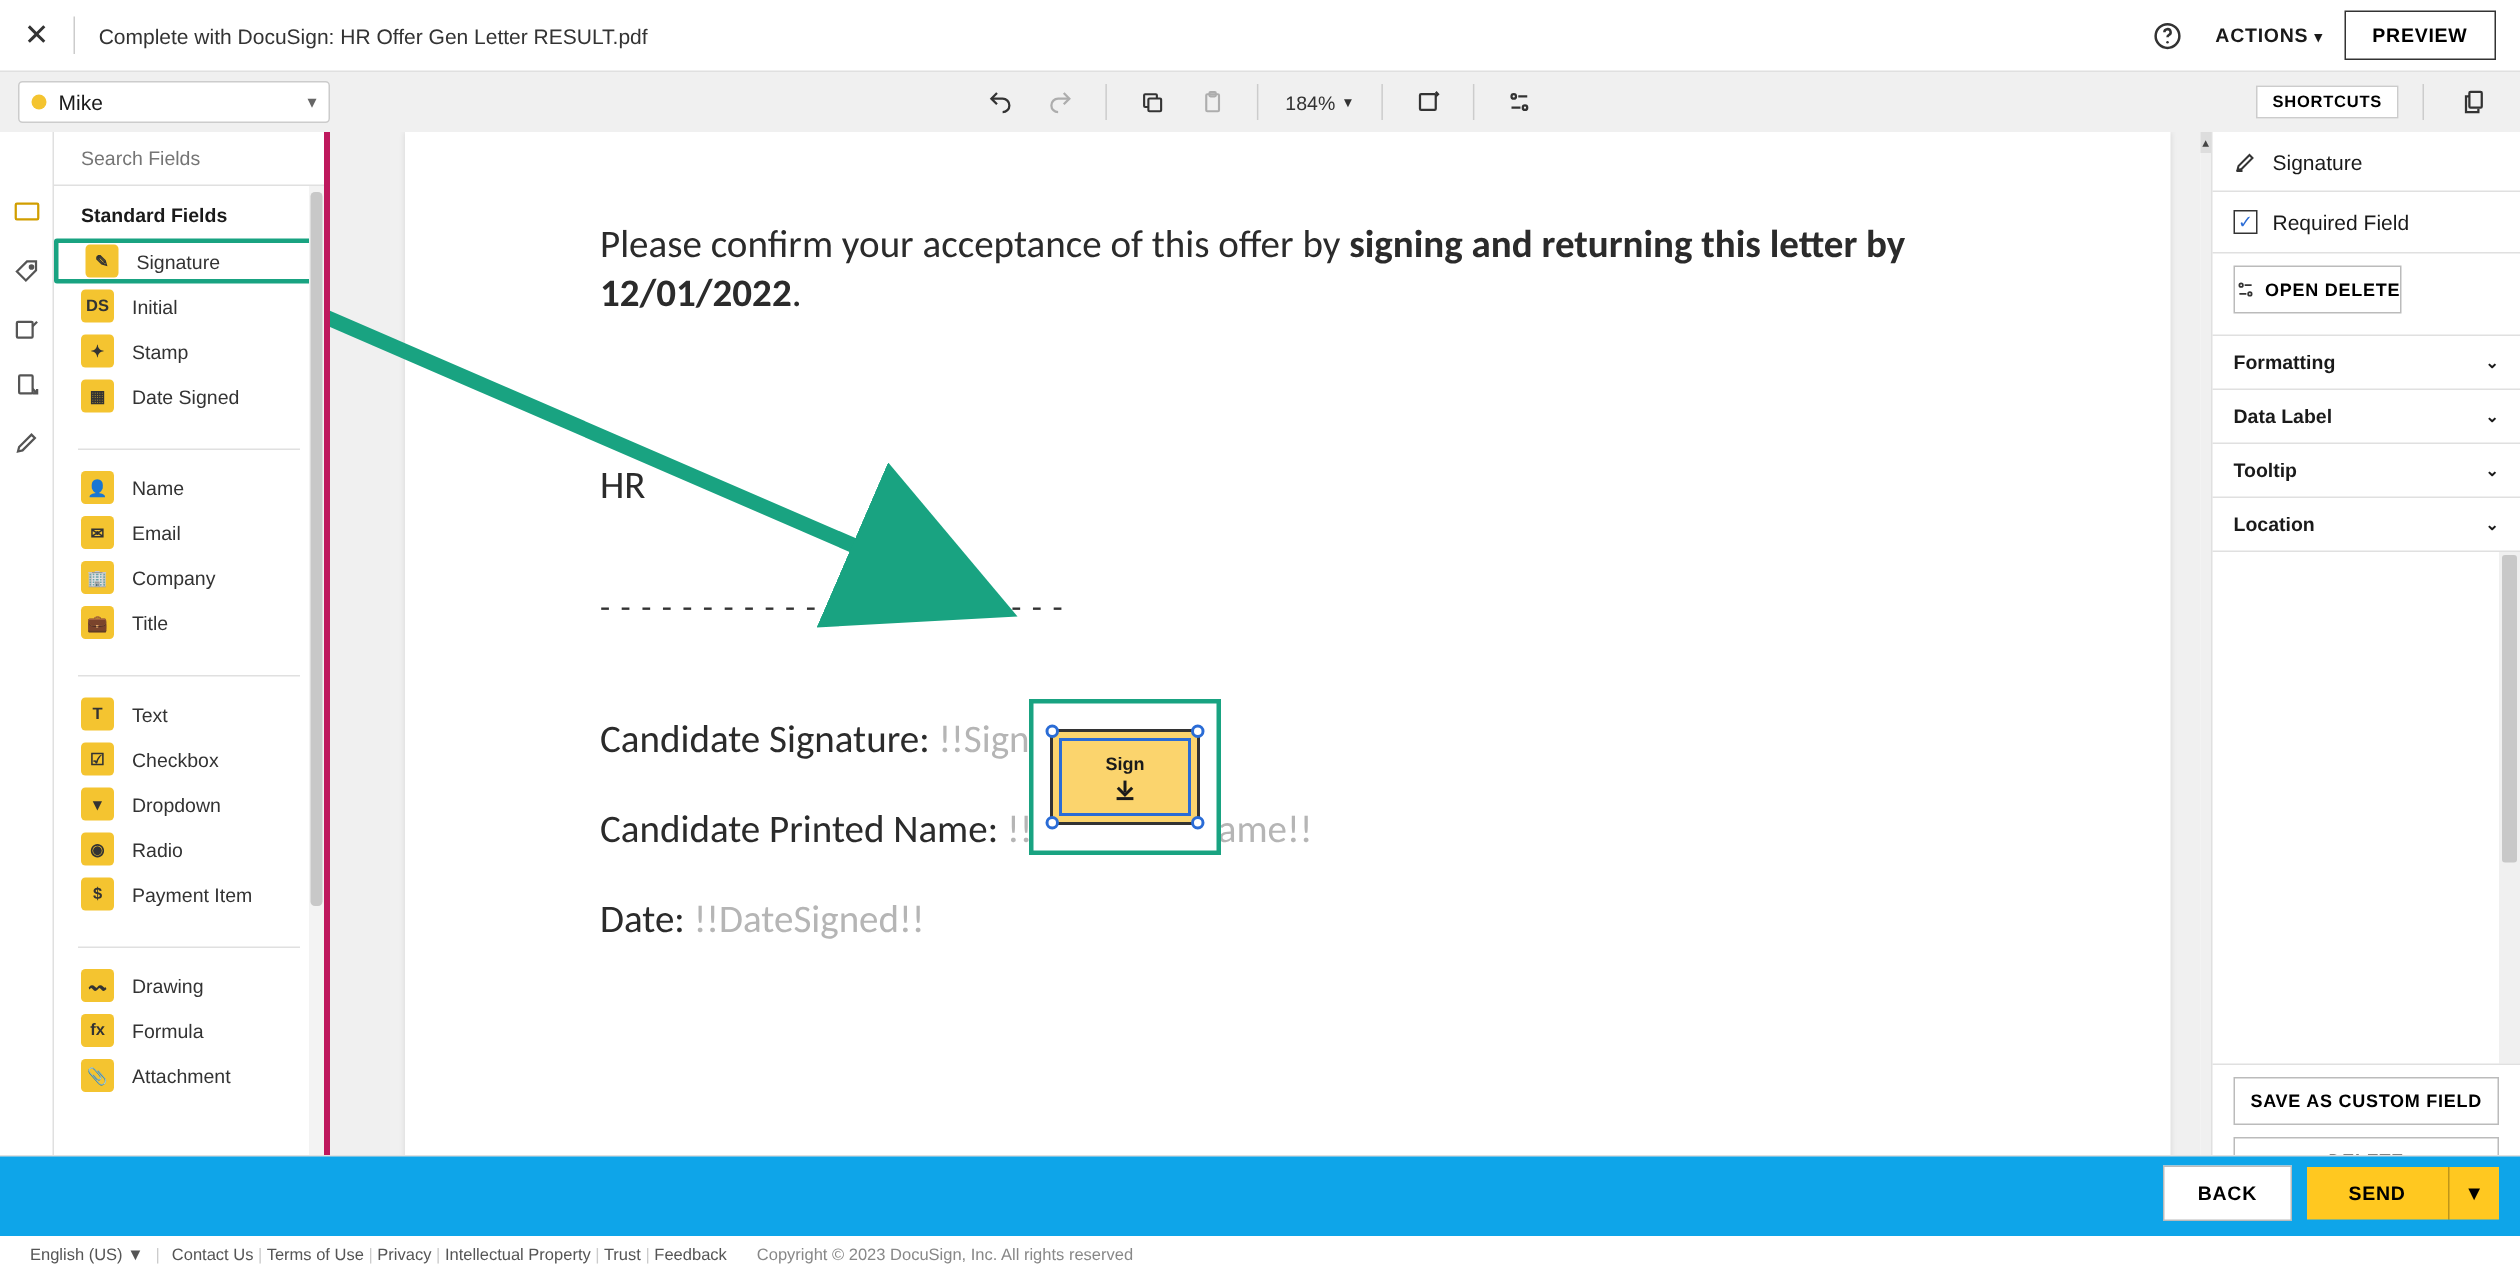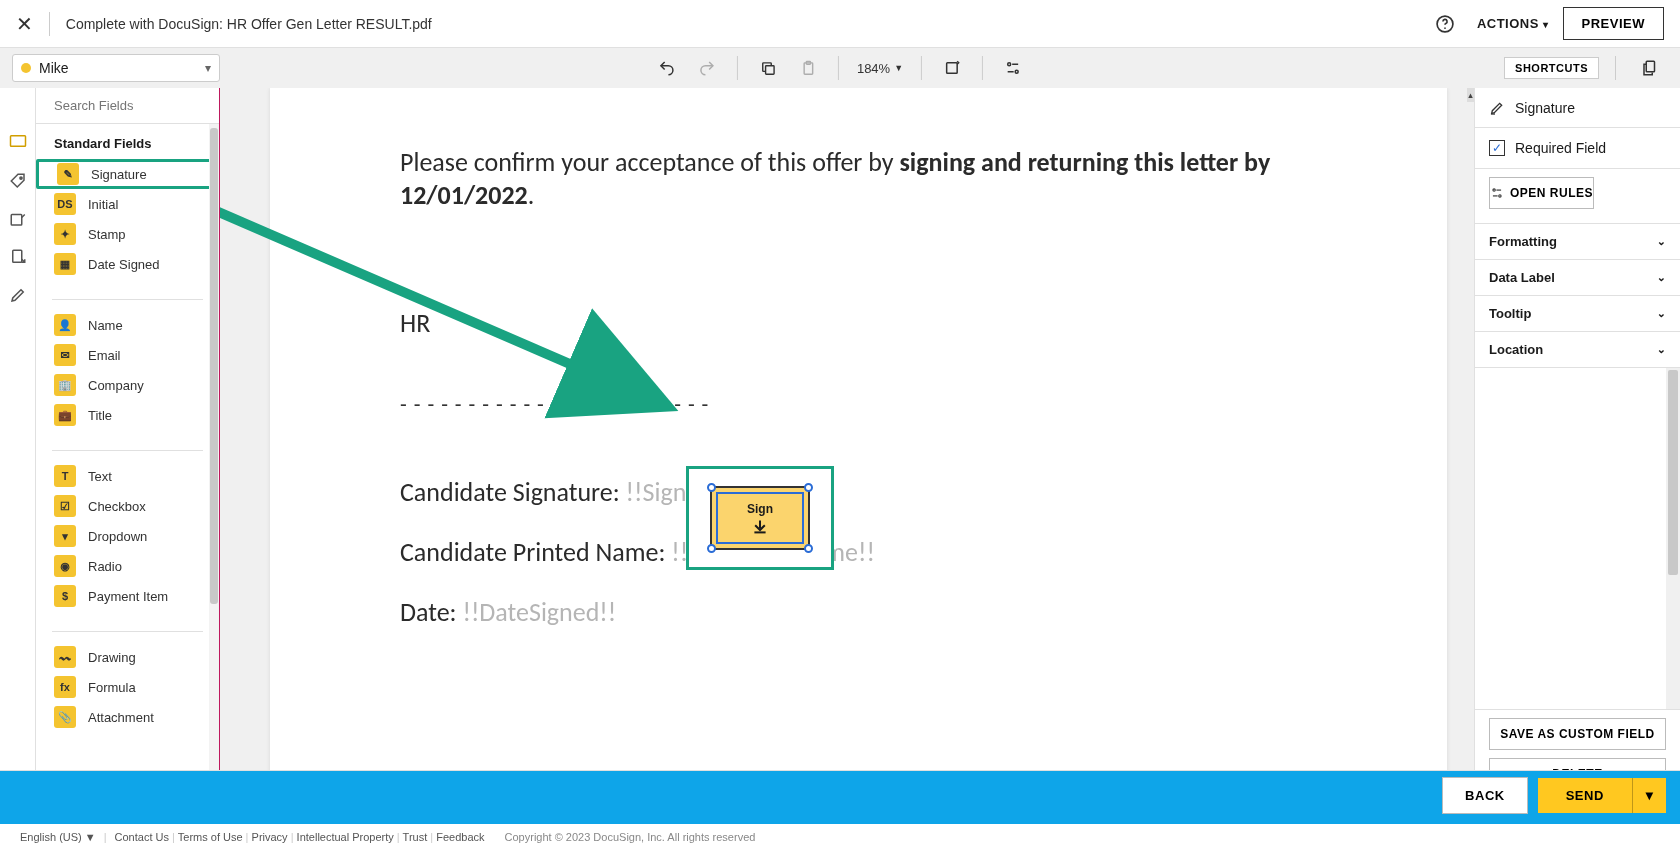--- a/index.html
+++ b/index.html
@@ -22,21 +22,21 @@
 .center-tools { position: absolute; left: 50%; transform: translateX(-50%); display: flex; align-items: center; gap: 4px; }
 .vsep { width: 1px; height: 24px; background: #ccc; margin: 0 8px; }
 .zoom-display { font-size: 13px; color: #333; padding: 0 6px; display: flex; align-items: center; gap: 4px; cursor: pointer; }
 .right-tools { margin-left: auto; display: flex; align-items: center; gap: 8px; }
 .shortcuts-btn { border: 1px solid #ccc; background: #fff; padding: 4px 10px; font-size: 11px; font-weight: 700; letter-spacing: .5px; cursor: pointer; }
 
 
 .left-rail { position: absolute; left: 0; top: 88px; bottom: 46px; width: 36px; background: #fff; border-right: 1px solid #e0e0e0; display: flex; flex-direction: column; align-items: center; padding-top: 46px; gap: 20px; }
 .left-rail .rail-icon { width: 18px; height: 18px; color: #555; cursor: pointer; }
 
-.field-panel { position: absolute; left: 36px; top: 88px; bottom: 46px; width: 184px; background: #fff; border-right: 1px solid #be185d; overflow-y: auto; }
+.field-panel { position: absolute; left: 36px; top: 88px; bottom: 46px; width: 184px; background: #fff; border-right: 4px solid #be185d; overflow-y: auto; }
 .search-row { display: flex; align-items: center; height: 36px; padding: 0 10px; border-bottom: 1px solid #e0e0e0; background: #fff; position: relative; }
 .search-row input { border: none; outline: none; flex: 1; font-size: 13px; margin-left: 8px; }
 
 .panel-heading { font-weight: 700; font-size: 13px; padding: 12px 16px 8px 18px; }
 .field-list { padding: 0 0 10px 0; }
 .field-item { display: flex; align-items: center; height: 30px; padding: 0 10px 0 18px; cursor: grab; }
 .field-item .ficon { width: 22px; height: 22px; background: #f4c430; border-radius: 3px; margin-right: 12px; display: inline-flex; align-items: center; justify-content: center; font-size: 11px; font-weight: 700; color: #333; }
 .field-item .flabel { font-size: 13px; color: #333; }
 .field-divider { height: 1px; background: #e0e0e0; margin: 10px 16px; }
 .highlight-box { border: 3px solid #19a381; border-radius: 2px; }
@@ -48,21 +48,21 @@
 .page .para1 .bold { font-weight: 700; }
 .page .gap-lg { height: 48px; }
 .page .gap-md { height: 48px; }
 .page .line { font-size: 26px; color: #2b2b2b; }
 .dashes { letter-spacing: 1px; color: #333; font-size: 22px; margin-top: 52px; }
 .sig-label { font-size: 26px; color: #2b2b2b; margin-top: 58px; }
 .placeholder { color: #b5b5b5; }
 .sig-row2, .sig-row3 { font-size: 26px; color: #2b2b2b; margin-top: 28px; }
 
 
-.sign-wrap { position: absolute; left: 466px; top: 378px; width: 148px; height: 104px; border: 3px solid #19a381; background: #fff; display: flex; align-items: center; justify-content: center; }
+.sign-wrap { position: absolute; left: 466px; top: 378px; width: 128px; height: 104px; border: 3px solid #19a381; background: #fff; display: flex; align-items: center; justify-content: center; }
 .sign-box { width: 100px; height: 64px; position: relative; background: #fbd46d; border: 2px solid #333; }
 .sign-handle { position: absolute; width: 9px; height: 9px; background: #fff; border: 2px solid #2a6cd6; border-radius: 50%; }
 .h-tl { top: -5px; left: -5px; }
 .h-tr { top: -5px; right: -5px; }
 .h-bl { bottom: -5px; left: -5px; }
 .h-br { bottom: -5px; right: -5px; }
 .sign-inner { position: absolute; inset: 4px; border: 2px solid #2a6cd6; display: flex; flex-direction: column; align-items: center; justify-content: center; gap: 2px; }
 .sign-inner .txt { font-size: 12px; font-weight: 700; color: #1a1a1a; }
 
 
@@ -385,21 +385,21 @@
     </div>
   </div>
   <div class="acc-section">
     <button class="open-rules-btn">
       <svg width="14" height="14" viewBox="0 0 24 24" fill="none" stroke="#333" stroke-width="2">
           <circle cx="7" cy="7" r="2"></circle>
           <path d="M11 7h8"></path>
           <circle cx="17" cy="17" r="2"></circle>
           <path d="M5 17h8"></path>
         </svg>
-      <span>OPEN RULES</span>
+      <span>OPEN DELETE</span>
     </button>
   </div>
   <div class="acc-section">
       <div class="acc-head">
         <span>Formatting</span>
         <span style="font-size:11px">⌄</span>
       </div>
     </div>
   <div class="acc-section">
       <div class="acc-head">

